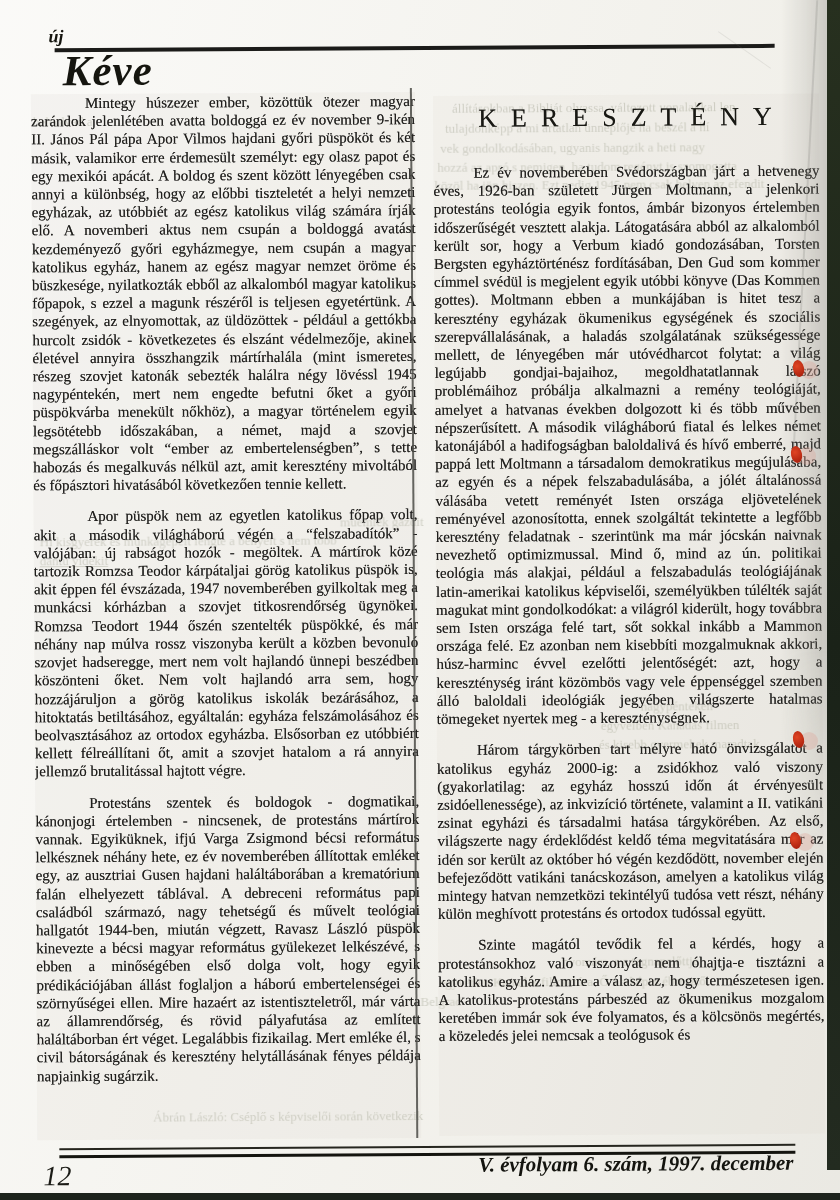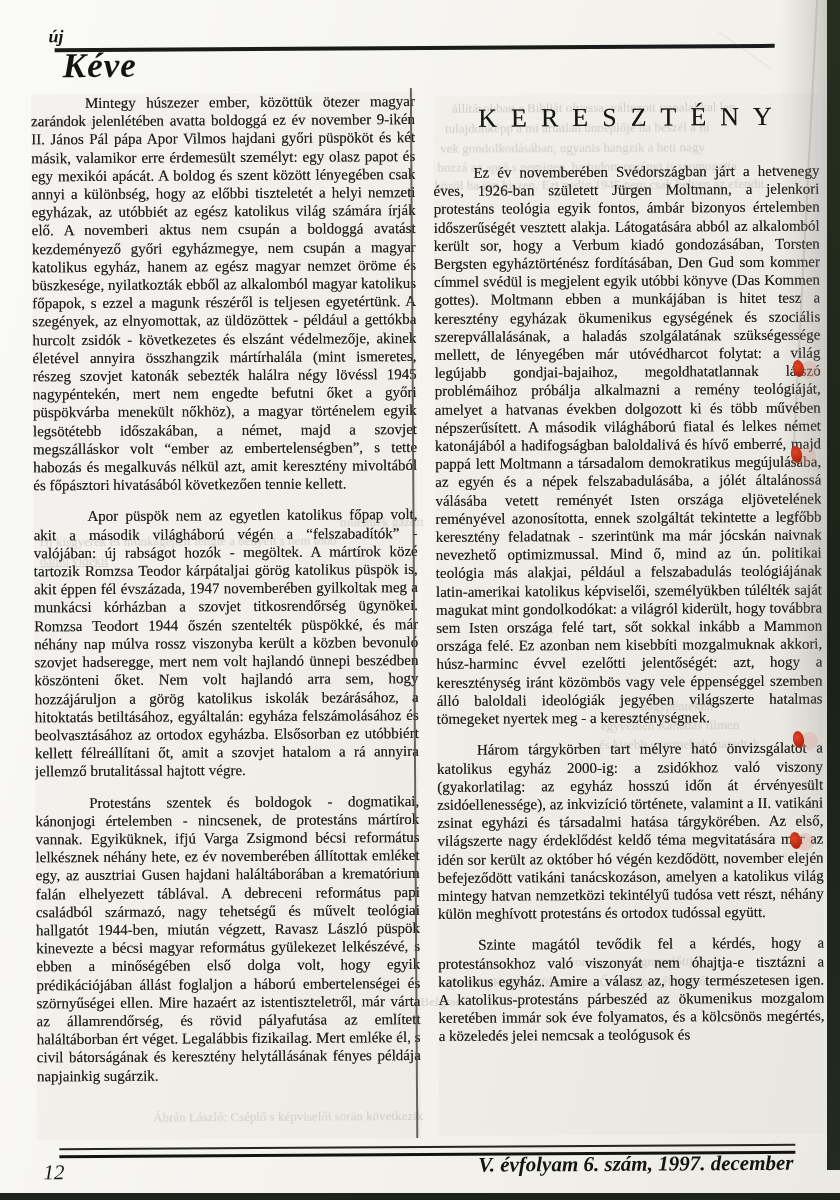--- a/index.html
+++ b/index.html
@@ -8,21 +8,21 @@
     background:#f5f4ef;
     font-family:"Liberation Serif","DejaVu Serif",serif;
     color:#1f1e1c;
   }
   .paper-tint{position:absolute;inset:0;background:linear-gradient(105deg,rgba(255,255,255,.55),rgba(230,228,220,.25) 70%,rgba(214,212,204,.35));pointer-events:none;}
   .rot{position:absolute;inset:0;transform:rotate(-0.35deg);transform-origin:420px 600px;}
 
   
   .top-rule{position:absolute;left:58px;top:46px;width:720px;height:4px;background:#1b1b19;z-index:1;}
   .logo-uj{position:absolute;left:52px;top:24px;font-size:18px;font-style:italic;font-weight:bold;z-index:2;color:#15150f;}
-  .logo-keve{position:absolute;left:66px;top:44px;font-size:35px;font-style:italic;font-weight:bold;letter-spacing:1px;z-index:2;color:#15150f;}
+  .logo-keve{position:absolute;left:66px;top:44px;font-size:43px;font-style:italic;font-weight:bold;letter-spacing:1px;z-index:2;color:#15150f;}
 
   
   .col{position:absolute;overflow:hidden;}
   .col-left{left:34px;top:92px;width:384px;height:1046px;background:rgba(202,200,190,.12);}
   .col-right{left:436px;top:96px;width:386px;height:1040px;background:rgba(202,200,190,.10);}
   .col-divider{position:absolute;left:413px;top:88px;width:2px;height:1050px;background:#4b4b46;opacity:.85;}
 
   .body-text{
     font-size:15px;line-height:18.2px;text-align:justify;
     margin:0 0 13px 0;text-indent:54px;
@@ -31,21 +31,21 @@
   .col-right .body-text{text-indent:40px;}
 
   .article-title{
     margin:8px 0 30px 0;text-align:center;
     font-size:26px;font-weight:normal;letter-spacing:14px;padding-left:12px;
     color:#181813;text-shadow:0 0 .4px rgba(20,20,18,.55);
   }
 
   
   .footer-rule{position:absolute;left:56px;top:1146px;width:736px;height:5px;border-top:2px solid #26261f;border-bottom:3px solid #14140f;}
-  .footer-page{position:absolute;left:40px;top:1158px;font-size:21px;font-style:italic;color:#1b1b16;}
+  .footer-page{position:absolute;left:40px;top:1158px;font-size:28px;font-style:italic;color:#1b1b16;}
   .footer-issue{position:absolute;left:380px;top:1153px;width:410px;text-align:right;font-size:21px;font-style:italic;font-weight:bold;color:#14140f;}
 
   
   .bleed{position:absolute;font-size:13px;line-height:19px;color:#7c8068;opacity:.30;filter:blur(.6px);white-space:nowrap;overflow:hidden;}
   .edge-right{position:absolute;left:827px;top:0;width:13px;height:1170px;background:linear-gradient(to bottom,#27301f,#1a2218 55%,#232b20);}
   .edge-bottom{position:absolute;left:0;top:1193px;width:840px;height:7px;background:#1d231c;}
   .page-curl{position:absolute;left:781px;top:0;width:46px;height:900px;
     background:linear-gradient(to right,rgba(150,148,140,0),rgba(150,148,140,.20) 55%,rgba(118,116,110,.30));
     -webkit-mask-image:linear-gradient(to bottom,black 72%,transparent);
             mask-image:linear-gradient(to bottom,black 72%,transparent);}

